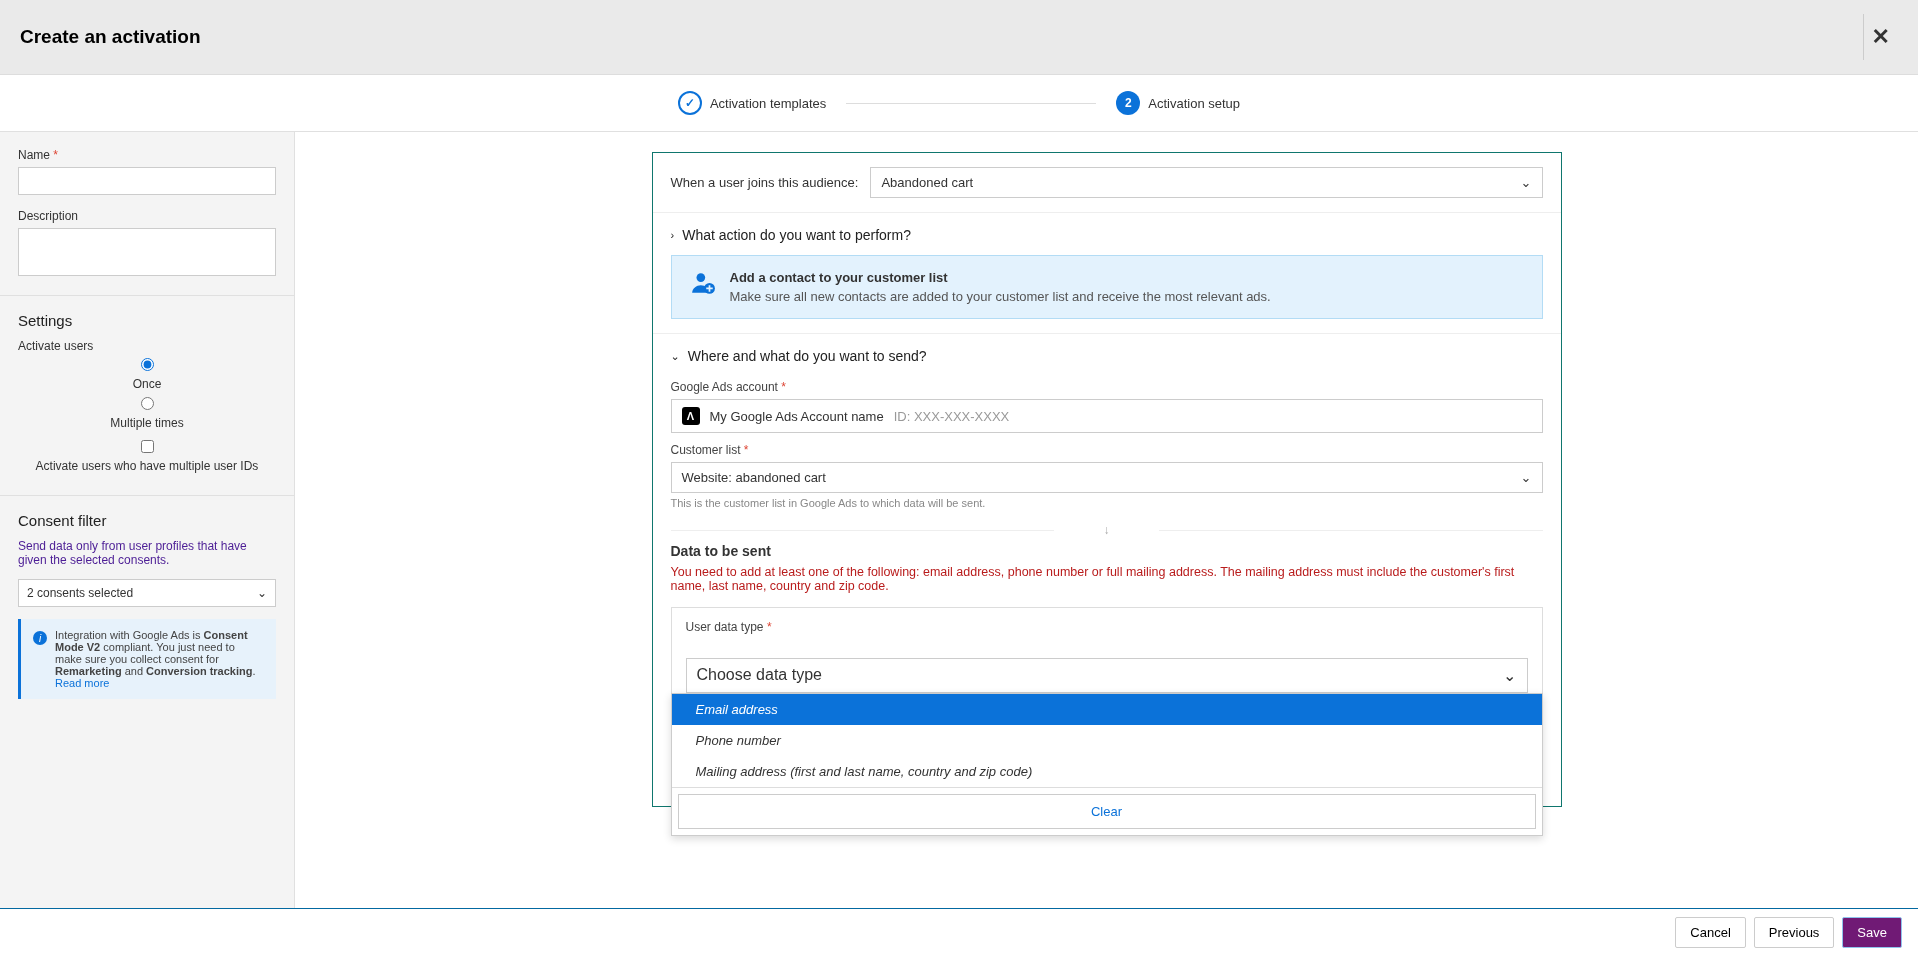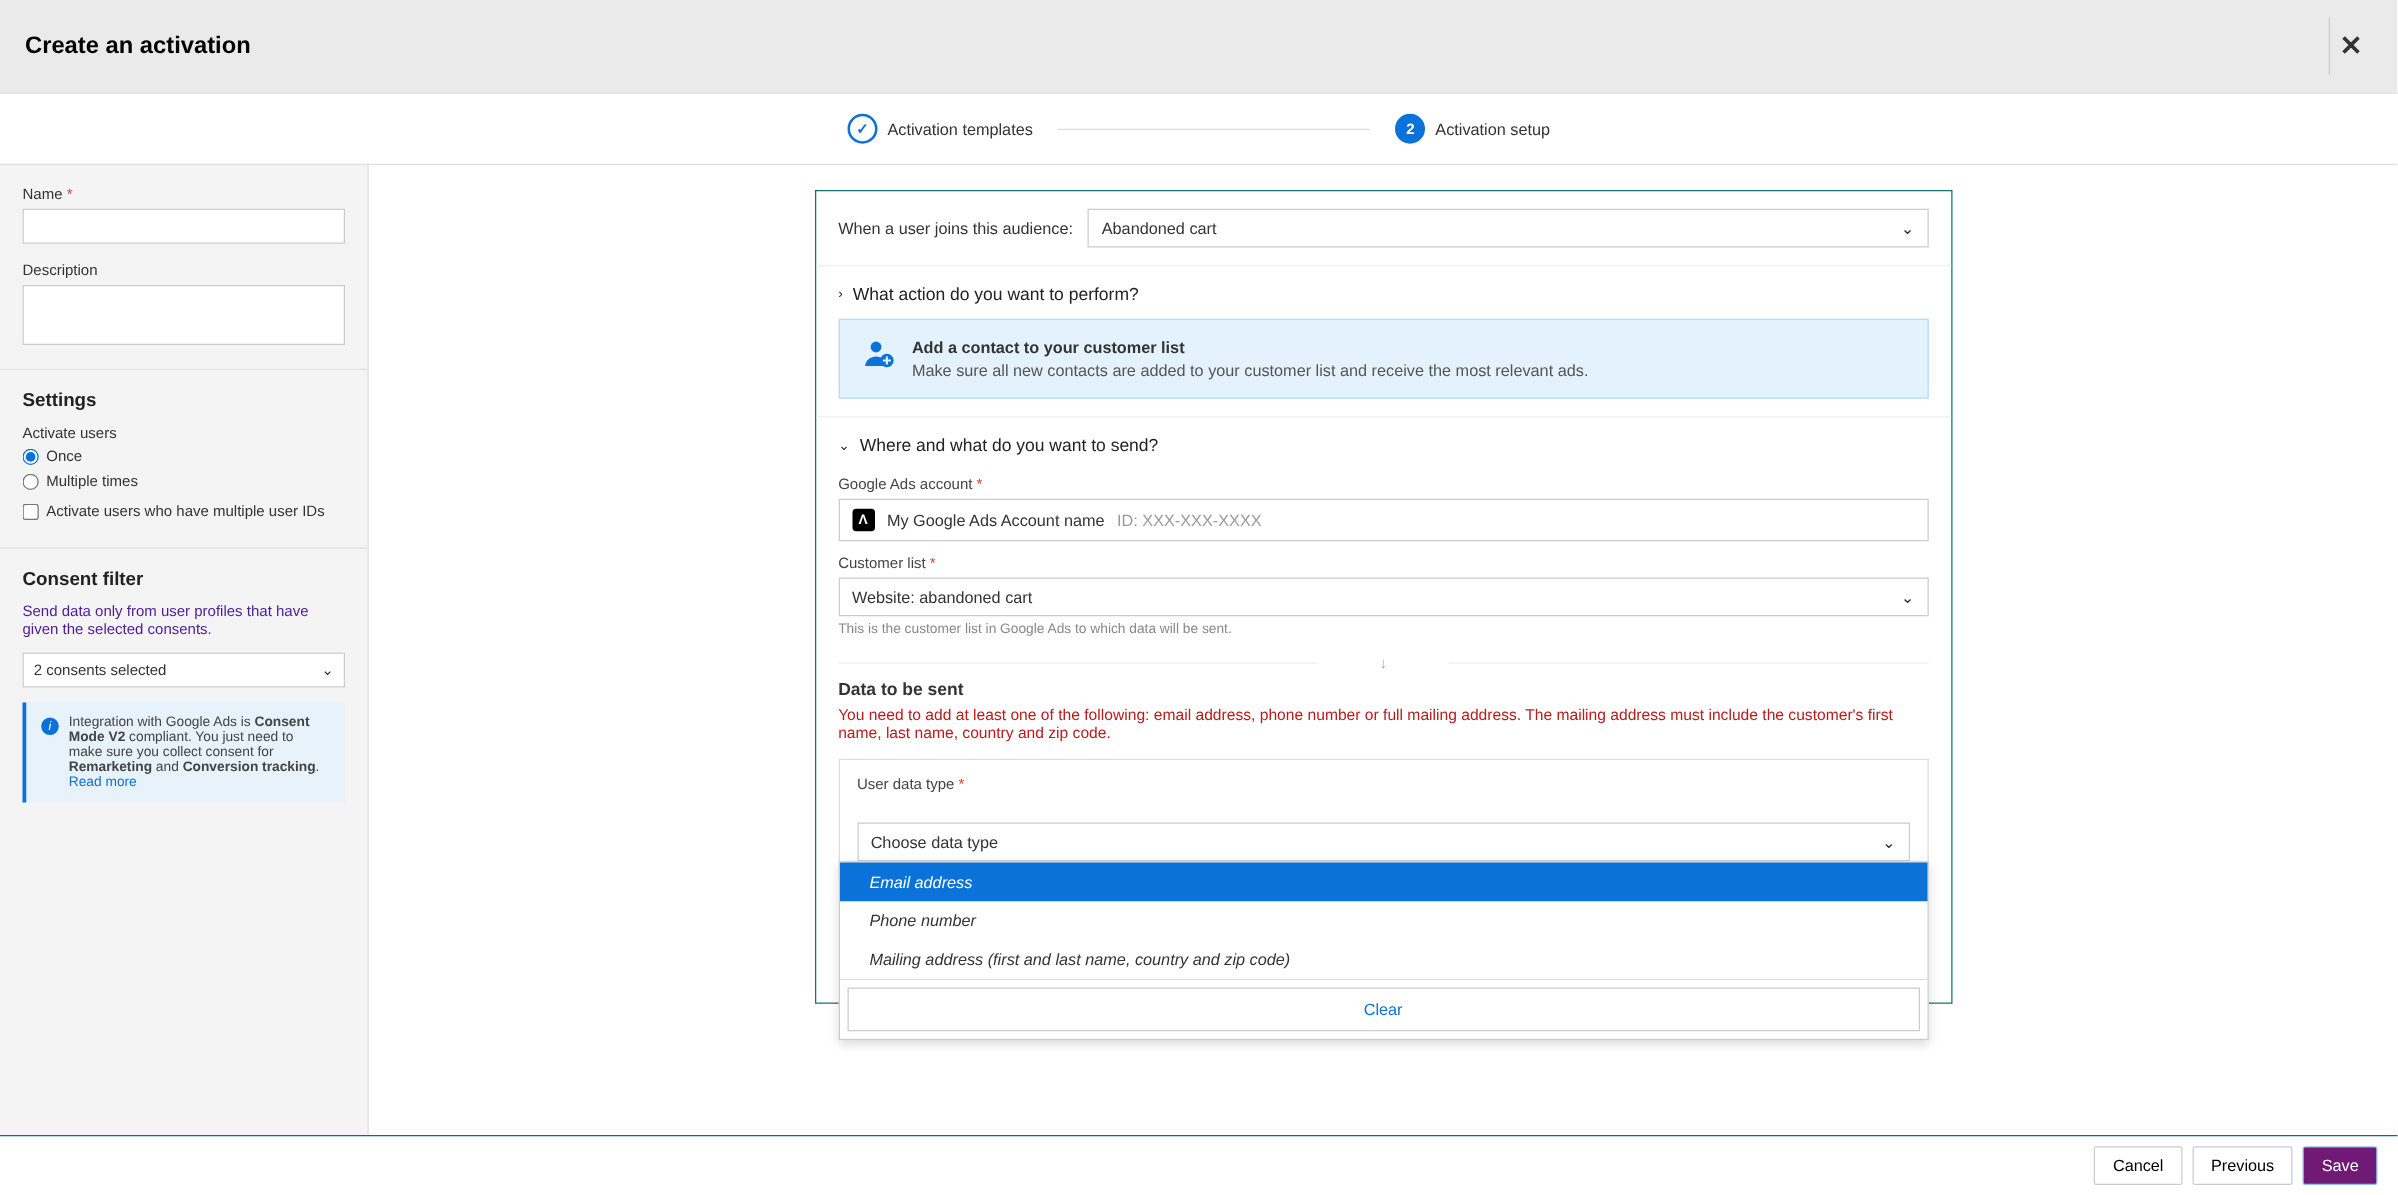--- a/index.html
+++ b/index.html
@@ -53,22 +53,22 @@
   padding: 0;
   font-size: 12px;
 }
 .sidebar-section { padding: 16px 18px; border-bottom: 1px solid #e0e0e0; }
 .sidebar-label { font-size: 12px; color: #333; margin-bottom: 5px; display: block; }
 .req { color: #d43; }
 .sidebar input[type="text"], .sidebar textarea, .sidebar .select-box {
   width: 100%; border: 1px solid #ccc; background: #fff; padding: 6px 8px; font-size: 12px; font-family: inherit;
 }
 .sidebar textarea { height: 48px; resize: none; }
-.sidebar h3 { font-size: 15px; font-weight: bold; margin-bottom: 10px; color: #222; }
-.radio-row, .check-row { display: flex; align-items: center; gap: 6px; margin-bottom: 6px; font-size: 12px; }
+.sidebar h3 { font-size: 15px; font-weight: normal; margin-bottom: 10px; color: #222; }
+.radio-row, .check-row { display: flex; align-items: center; gap: 6px; margin-bottom: 6px; font-size: 12px; flex-direction: column; }
 .radio-row input, .check-row input { margin: 0; }
 .select-box { display:flex; justify-content: space-between; align-items:center; cursor:pointer; }
 
 .consent-info {
   background: #e7f2fb;
   border-left: 3px solid #0b72d9;
   padding: 10px 12px;
   font-size: 11px;
   color: #444;
   display: flex;
@@ -118,22 +118,22 @@
   content:""; position:absolute; top:50%; width:44%; height:1px; background:#eee;
 }
 .divider-arrow:before { left:0; }
 .divider-arrow:after { right:0; }
 
 .section-title { font-size: 14px; font-weight: bold; margin-bottom: 6px; }
 .section-desc { font-size: 12.5px; color: #b91c1c; margin-bottom: 14px; }
 
 .data-type-block { border: 1px solid #ddd; padding: 12px 14px 0; position: relative; }
 .dropdown-open {
-  border: 1px solid #ccc; display:flex; justify-content:space-between; align-items:center;
-  padding: 7px 10px; font-size: 13px; cursor:pointer;margin-top:24px;
+  border: 1px solid #ccc; display:flex; justify-content:space-between; 
+  padding: 7px 10px; font-size: 16px; cursor:pointer;margin-top:24px;
 }
 .dropdown-panel {
   position: absolute;
   left: -1px; right: -1px;
   top: 100%;
   margin-top: -12px;
   background: #fff;
   border: 1px solid #ccc;
   box-shadow: 0 3px 8px rgba(0,0,0,0.15);
   z-index: 10;

